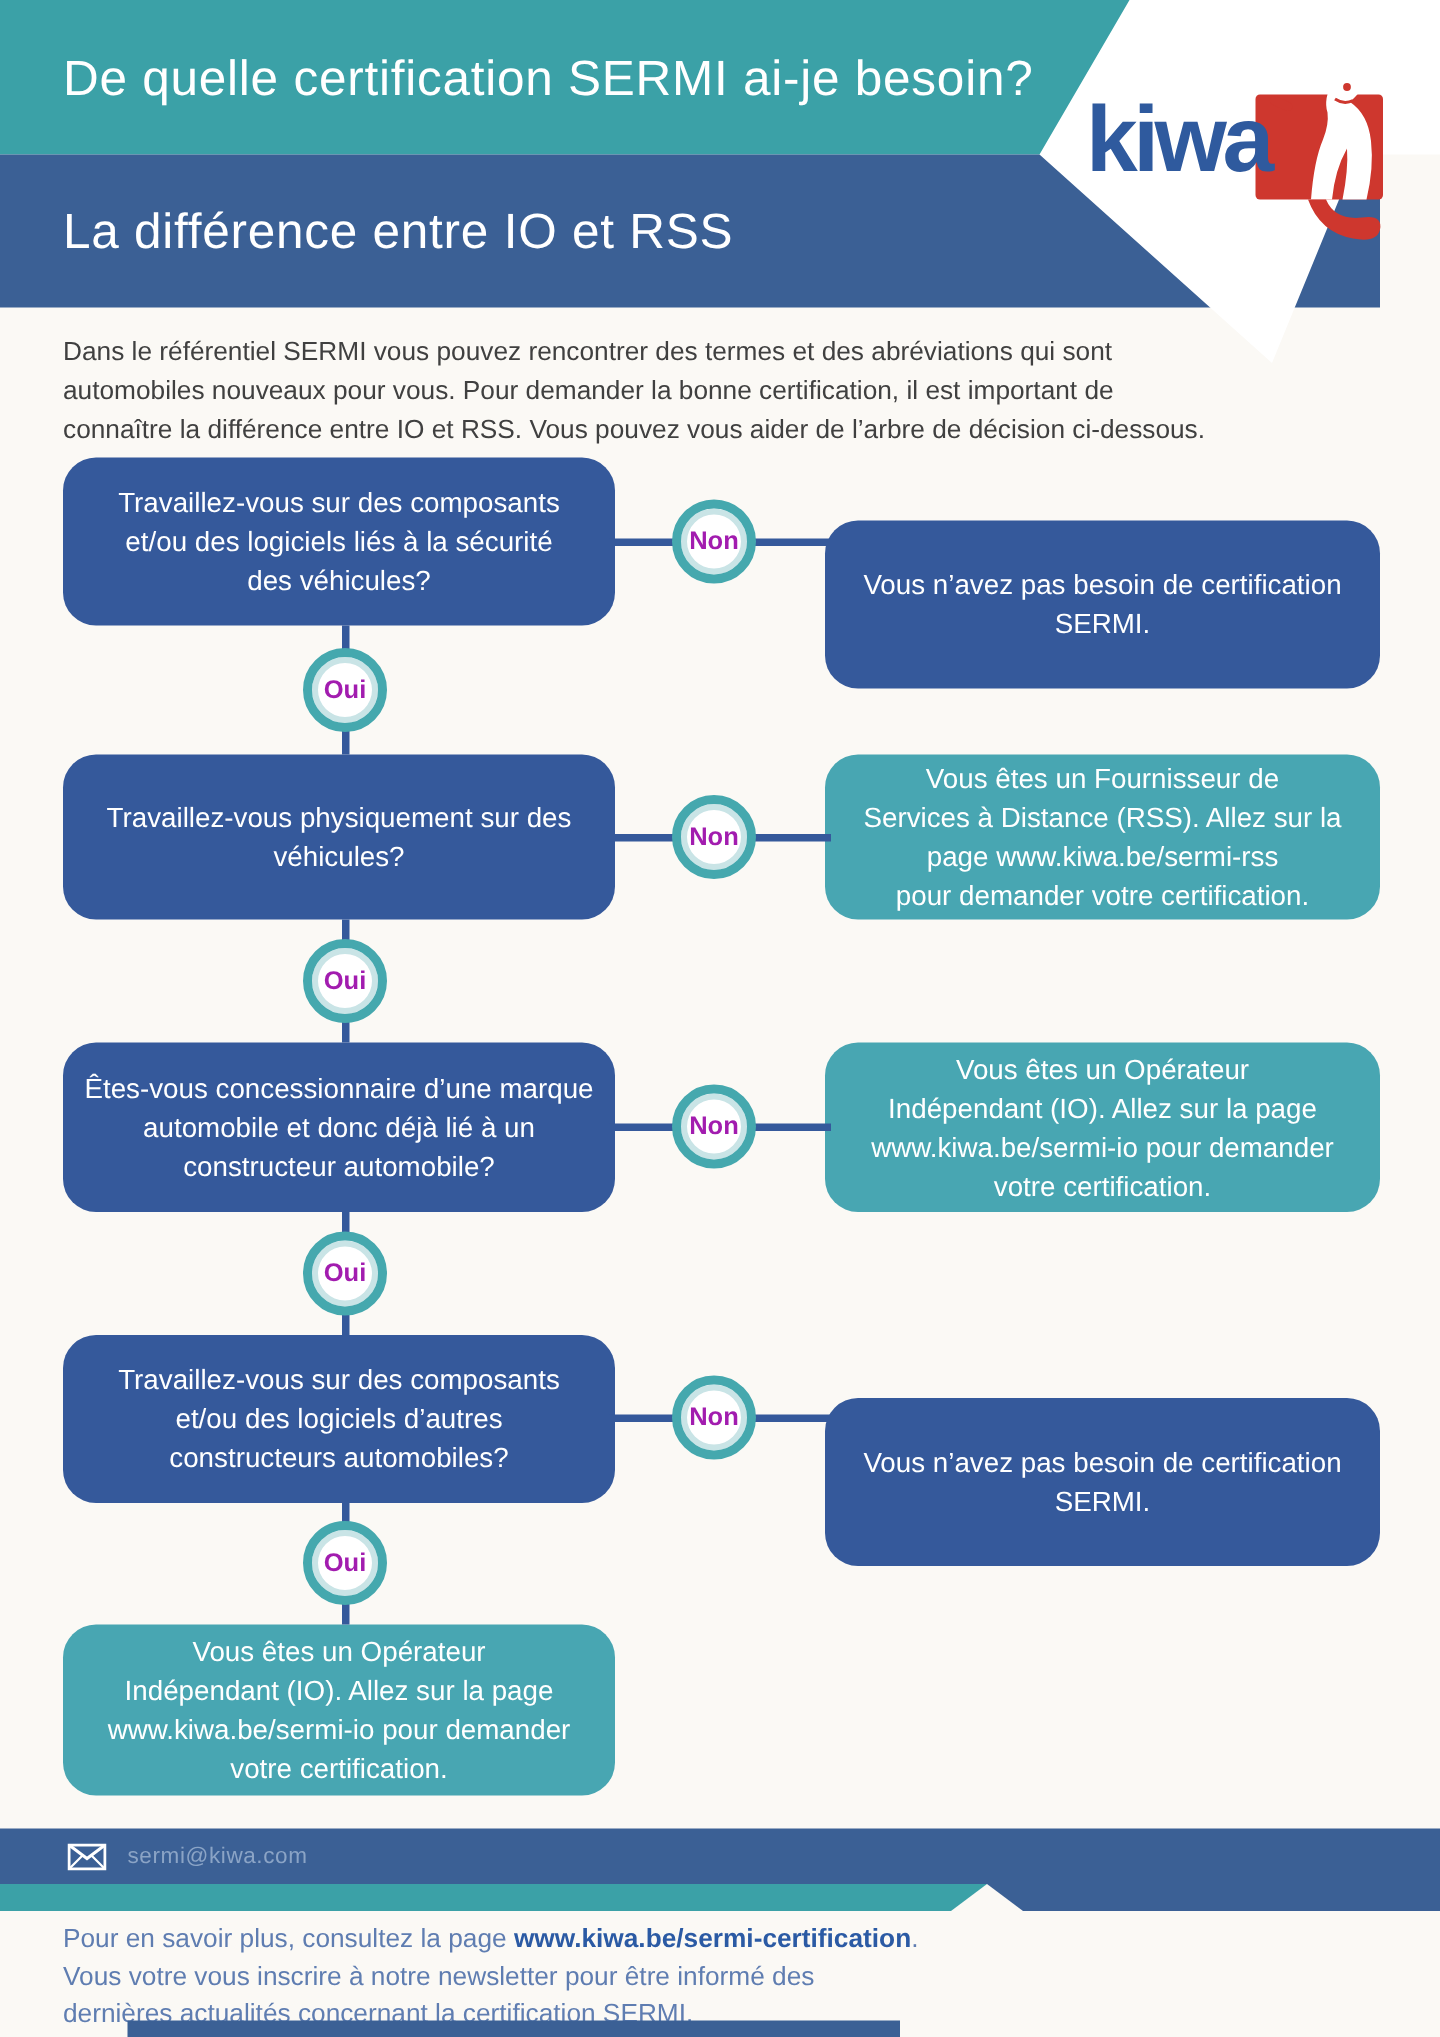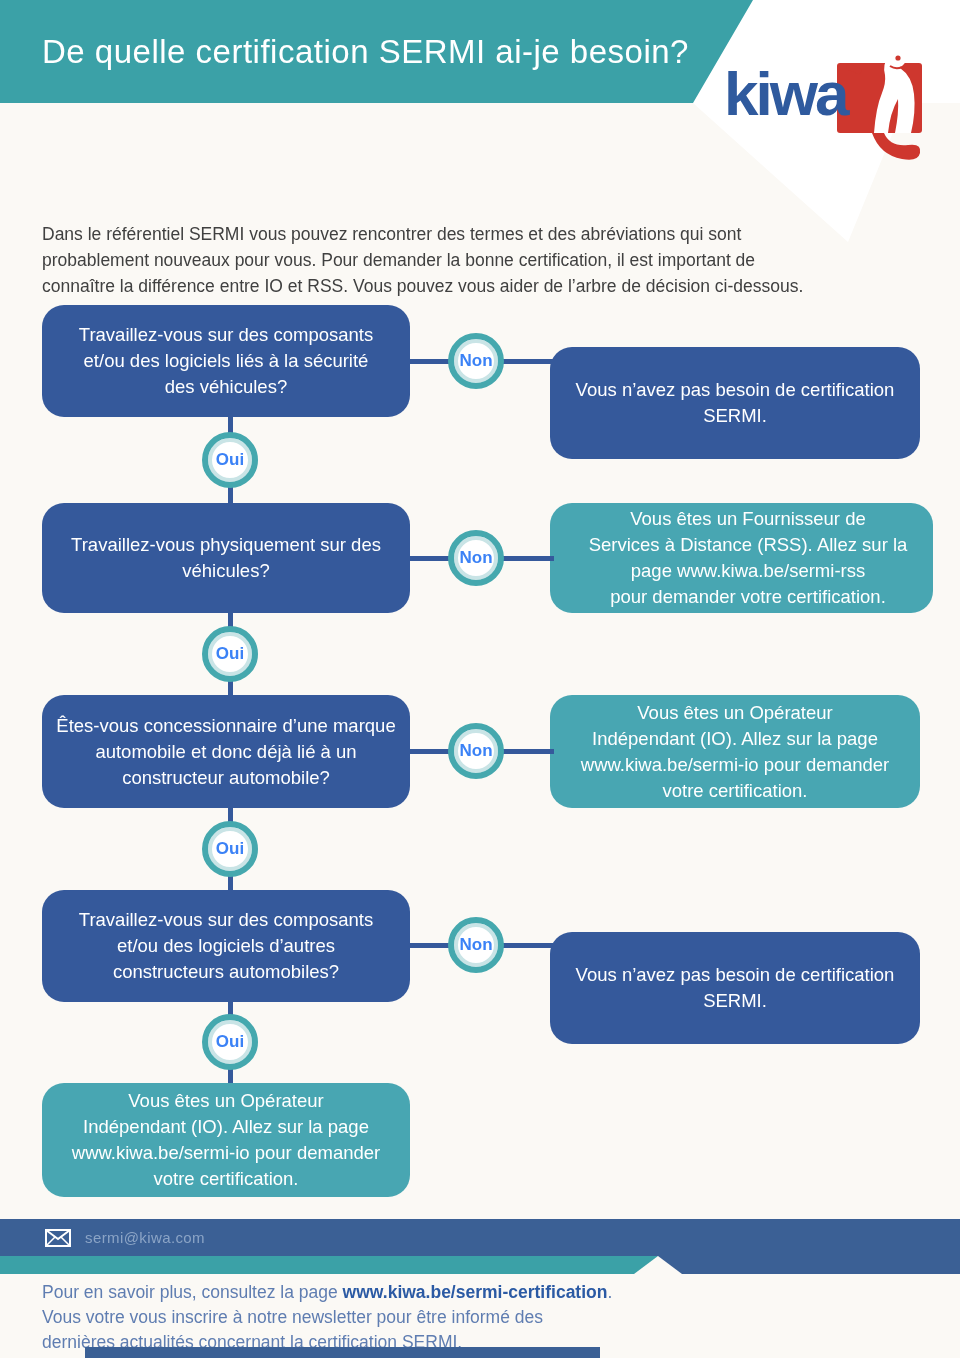--- a/index.html
+++ b/index.html
@@ -26,21 +26,21 @@
   .abox{left:550px;width:370px;}
   .abox.blue{background:#35599B;margin-top:42px;}
   .abox.teal{background:#48A6B2;}
   .bl{min-height:0;}
   .hline,.vline{position:absolute;background:#35599B;z-index:1;}
   .hline{left:406px;width:148px;height:5px;}
   .vline{left:228px;width:5px;}
   .bubble{position:absolute;width:56px;height:56px;border-radius:50%;background:#ffffff;
           border:6px solid #45A8AE;box-shadow:inset 0 0 0 4px #C9E4E6;box-sizing:border-box;
           display:flex;align-items:center;justify-content:center;z-index:2;
-          color:#3b82f6;font-size:17px;font-weight:bold;}
+          color:#a21caf;font-size:17px;font-weight:bold;}
   
   .email-bar{position:absolute;left:0;top:1219px;width:960px;height:37px;background:#3B6095;
              display:flex;align-items:center;}
   .email-bar svg{margin-left:45px;}
   .email-text{margin-left:14px;color:#8BA4C6;font-size:15px;letter-spacing:.4px;text-decoration:none;}
   .strip-teal{position:absolute;left:0;top:1256px;width:660px;height:18px;background:#3BA1A7;}
   .strip-blue{position:absolute;left:658px;top:1256px;width:302px;height:18px;background:#3B6095;}
   .strip-notch{position:absolute;left:634px;top:1256px;width:0;height:0;z-index:2;
                border-left:24px solid transparent;border-right:24px solid transparent;
                border-bottom:18px solid #FBF9F5;}
@@ -49,37 +49,40 @@
   .bottom-bar{position:absolute;left:85px;top:1347px;width:515px;height:11px;background:#3B6095;}
 </style>
 </head>
 <body>
 
 <div id="page">
 
   <div class="band band-teal">
     <h1>De quelle certification SERMI ai-je besoin?</h1>
   </div>
+  <div class="band band-blue">
+    <h2>La différence entre IO et RSS</h2>
+  </div>
 
   <svg class="corner-white" width="960" height="260" viewBox="0 0 960 260">
     <polygon points="753,0 960,0 960,103 905,103 848,242 693,103" fill="#FFFFFF"></polygon>
   </svg>
   <svg class="kiwa-beaver" width="100" height="135" viewBox="0 0 100 135">
     <rect x="5" y="23" width="85" height="70" rx="3" fill="#CE372E"></rect>
     <path d="M57,13 q9,-9 16,-2 q6,6 -1,13 l-4,4 q12,8 14,26 q2,18 -3,39 l-16,0 q4,-20 3,-34 q-8,14 -10,34 l-14,0 q2,-26 8,-40 q4,-10 3,-18 q-3,-9 4,-22 Z" fill="#FFFFFF"></path>
     <circle cx="66" cy="18" r="2.6" fill="#CE372E"></circle>
     <path d="M58,26 q6,4 12,1" stroke="#CE372E" stroke-width="2" fill="none"></path>
     <path d="M52,93 q6,14 24,12 q14,-2 12,8 q-2,9 -18,6 q-22,-4 -30,-26 Z" fill="#CE372E"></path>
   </svg>
   <div class="kiwa-word">kiwa</div>
   <div class="kiwa-accent"></div>
 
   <div class="intro">
     <div class="bl">Dans le référentiel SERMI vous pouvez rencontrer des termes et des abréviations qui sont</div>
-    <div class="bl">probablement nouveaux pour vous. Pour demander la bonne certification, il est important de</div>
+    <div class="bl">automobiles nouveaux pour vous. Pour demander la bonne certification, il est important de</div>
     <div class="bl">connaître la différence entre IO et RSS. Vous pouvez vous aider de l’arbre de décision ci-dessous.</div>
   </div>
 
   <div class="qbox" style="top:305px;height:112px;">
     <div class="bl">Travaillez-vous sur des composants</div>
     <div class="bl">et/ou des logiciels liés à la sécurité</div>
     <div class="bl">des véhicules?</div>
   </div>
   <div class="hline" style="top:359px;"></div>
   <div class="bubble" style="left:448px;top:333px;">
@@ -95,21 +98,21 @@
   </div>
 
   <div class="qbox" style="top:503px;height:110px;">
     <div class="bl">Travaillez-vous physiquement sur des</div>
     <div class="bl">véhicules?</div>
   </div>
   <div class="hline" style="top:556px;"></div>
   <div class="bubble" style="left:448px;top:530px;">
     <span>Non</span>
   </div>
-  <div class="abox teal" style="top:503px;height:110px;padding-left:13px;">
+  <div class="abox teal" style="top:503px;height:110px;">
     <div class="bl">Vous êtes un Fournisseur de</div>
     <div class="bl">Services à Distance (RSS). Allez sur la</div>
     <div class="bl">page www.kiwa.be/sermi-rss</div>
     <div class="bl">pour demander votre certification.</div>
   </div>
   <div class="vline" style="top:613px;height:82px;"></div>
   <div class="bubble" style="left:202px;top:626px;">
     <span>Oui</span>
   </div>
 

